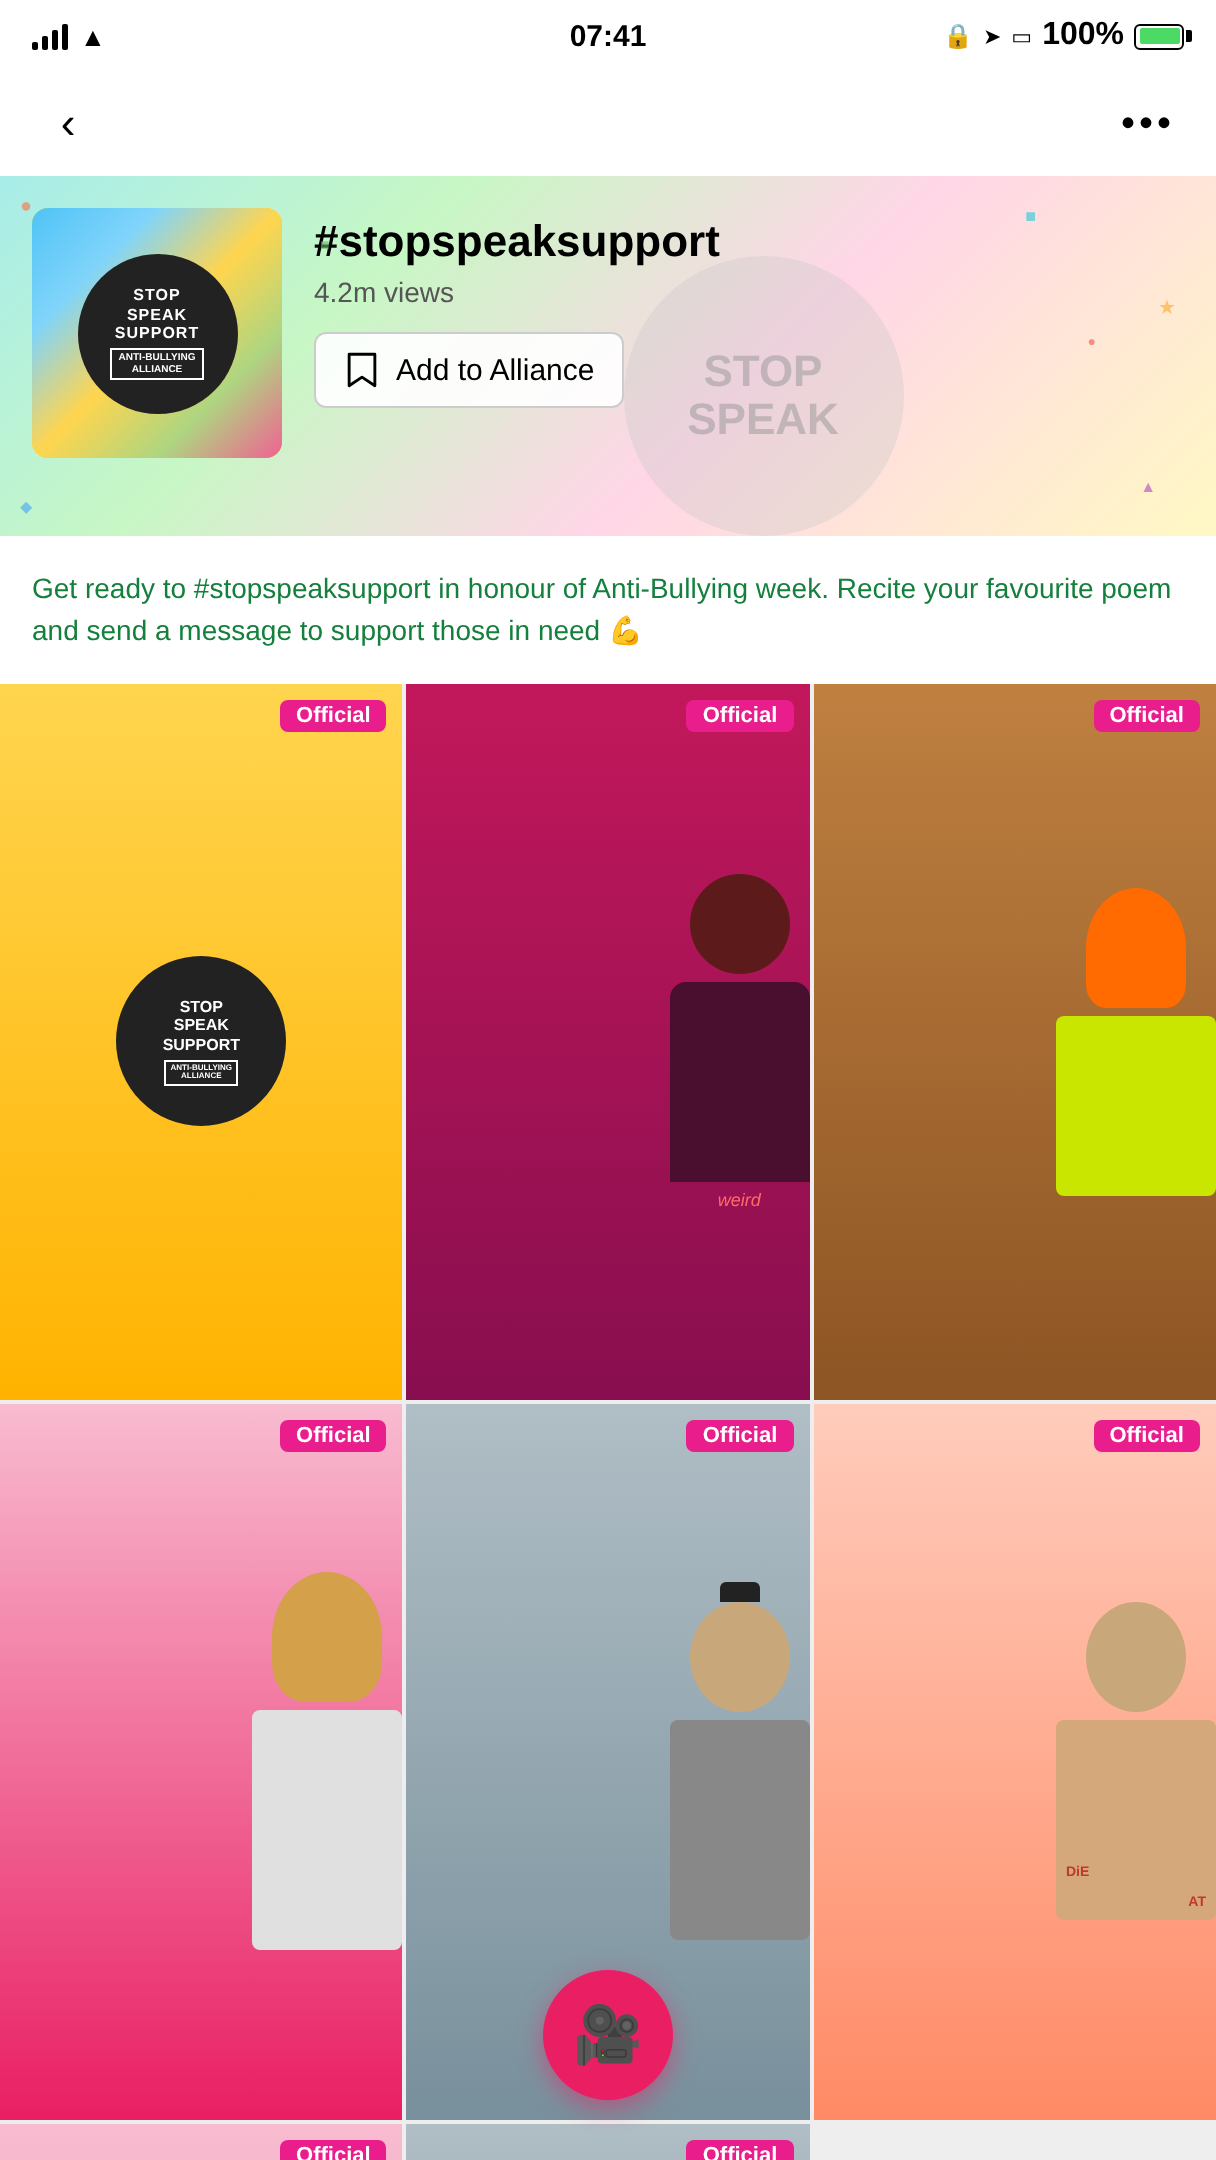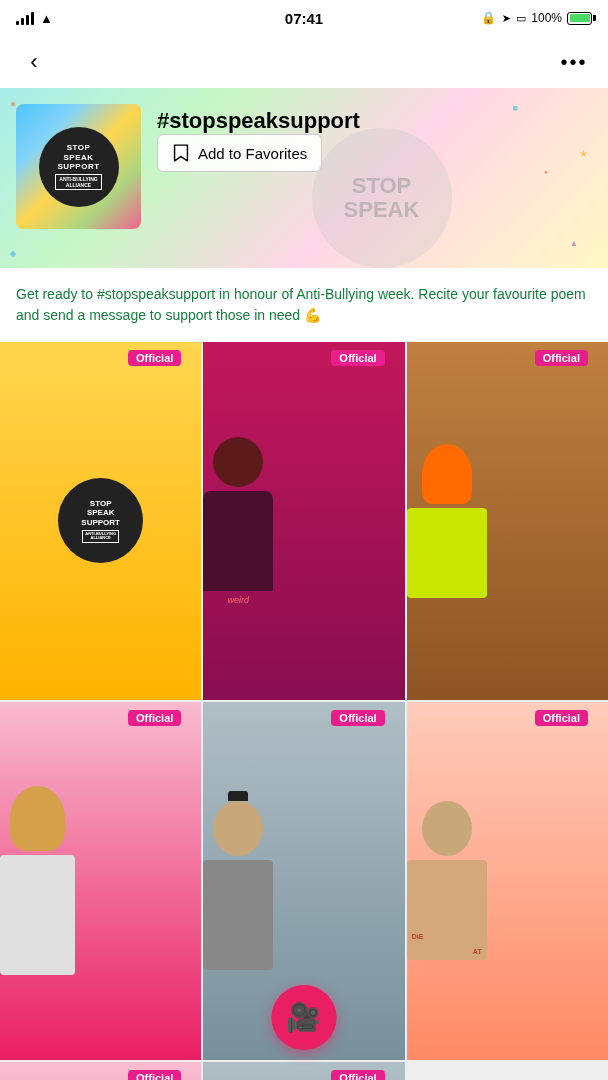--- a/index.html
+++ b/index.html
@@ -45,22 +45,22 @@
       position: absolute;
       left: 50%;
       transform: translateX(-50%);
     }
     .status-right {
       display: flex;
       align-items: center;
       gap: 5px;
     }
     .battery-text {
-      font-size: 12px;
-      font-weight: 400;
+      font-size: 16px;
+      font-weight: 700;
     }
     .battery-icon {
       width: 25px;
       height: 13px;
       border: 1.5px solid #000;
       border-radius: 3px;
       position: relative;
       display: flex;
       align-items: center;
       padding: 1.5px;
@@ -258,21 +258,21 @@
     }
     .video-cell {
       position: relative;
       aspect-ratio: 9/16;
       overflow: hidden;
       cursor: pointer;
     }
     .official-badge {
       position: absolute;
       top: 8px;
-      right: 20px;
+      right: 8px;
       background: #e91e8c;
       color: #fff;
       font-size: 11px;
       font-weight: 600;
       padding: 2px 8px;
       border-radius: 4px;
     }
 
     
     .cell-1 { background: linear-gradient(180deg, #ffd54f 0%, #ffb300 100%); }
@@ -308,21 +308,21 @@
       text-transform: uppercase;
       line-height: 1.2;
     }
 
     
     .person-figure {
       width: 100%;
       height: 100%;
       display: flex;
       align-items: center;
-      justify-content: flex-start;
+      justify-content: flex-end;
     }
 
     
     .bottom-record-btn {
       position: fixed;
       bottom: 30px;
       left: 50%;
       transform: translateX(-50%);
       width: 65px;
       height: 65px;
@@ -407,25 +407,26 @@
           <span class="stop-speak-text">STOP</span>
           <span class="stop-speak-text">SPEAK</span>
           <span class="stop-speak-text">SUPPORT</span>
           <span class="alliance-bracket">Anti-Bullying<br>Alliance</span>
         </div>
       </div>
     </div>
 
     <div class="header-info">
       <h1 class="hashtag-title">#stopspeaksupport</h1>
+      <p class="view-count">4.2m views</p>
       <button class="add-favorites-btn">
         <svg class="bookmark-icon-svg" viewBox="0 0 24 28" fill="none" xmlns="http://www.w3.org/2000/svg">
           <path d="M3 3H21V25L12 19L3 25V3Z" stroke="#000" stroke-width="2" stroke-linejoin="round" fill="none"></path>
         </svg>
-        <span>Add to Favorites</span>
+        <span>Add to Alliance</span>
       </button>
     </div>
   </div>
 
   <div class="watermark-area">
     <div class="watermark-circle">
       <span class="watermark-text-big">STOP</span>
       <span class="watermark-text-big">SPEAK</span>
     </div>
   </div>

